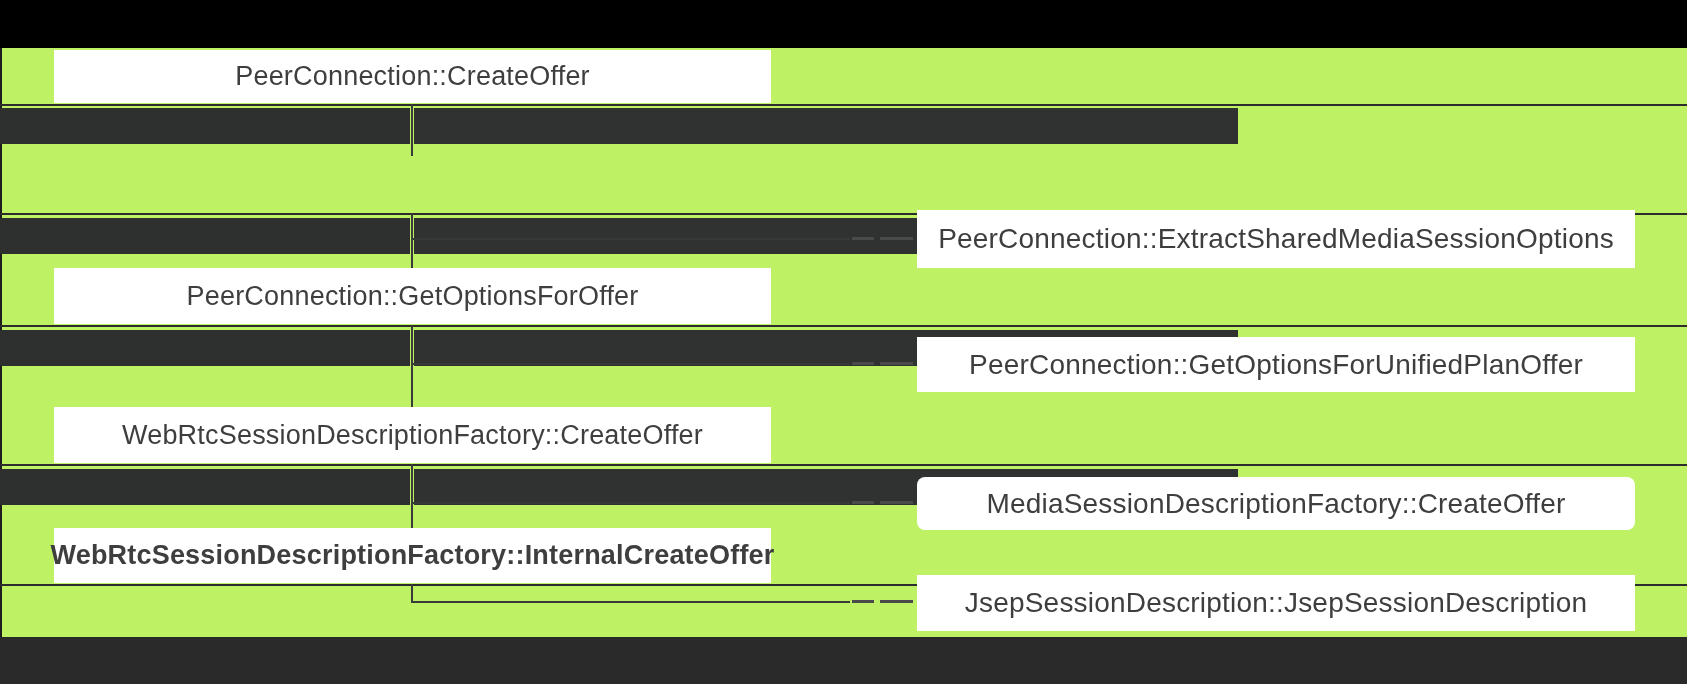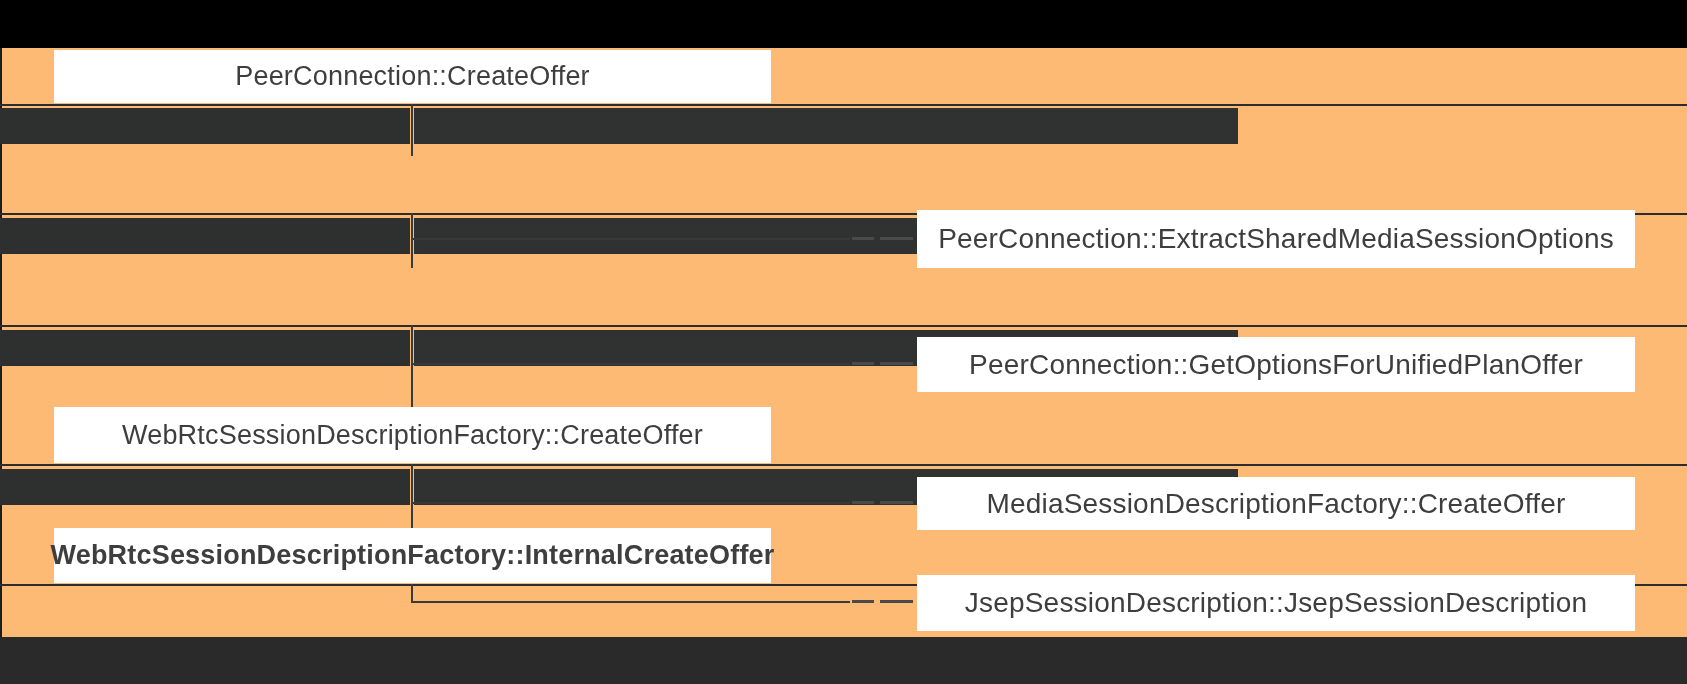--- a/index.html
+++ b/index.html
@@ -1,19 +1,19 @@
 <!DOCTYPE html>
 <html><head>
 <meta charset="utf-8">
 <style>
   html,body{margin:0;padding:0;background:#000;}
   #canvas{
     position:relative;
     width:1687px;height:684px;
-    background:#fdba74;
+    background:#bef264;
     overflow:hidden;
     font-family:"Liberation Sans", sans-serif;
   }
   .bar{position:absolute;left:0;width:1687px;}
   #top-bar{top:0;height:48px;background:#000000;}
   #bottom-bar{top:637px;height:47px;background:#2a2a2a;}
   #left-edge{position:absolute;left:0;top:48px;width:2px;height:589px;background:#1e1e1e;}
 
   
   .row-rule{position:absolute;left:0;width:1687px;height:2px;background:#2d2d2d;}
@@ -37,21 +37,21 @@
   }
   .col-left .node, .node.left{left:54px;width:717px;}
   .node.right{left:917px;width:718px;font-size:28px;}
   #lb1{top:50px;height:53px;}
   #lb2{top:156px;height:56px;}
   #lb3{top:268px;height:56px;}
   #lb4{top:407px;height:56px;align-items:center;}
   #lb5{top:528px;height:55px;font-weight:bold;}
   #rb1{top:210px;height:58px;}
   #rb2{top:337px;height:55px;}
-  #rb3{top:477px;height:53px;}
+  #rb3{top:477px;height:53px;border-radius:8px;}
   #rb4{top:575px;height:56px;align-items:center;}
 </style>
 </head>
 <body>
 
 <div id="canvas">
 
   <div id="top-bar" class="bar"></div>
   <div id="bottom-bar" class="bar"></div>
   <div id="left-edge"></div>
@@ -87,20 +87,23 @@
   <div class="dash" style="left:852px;top:362px;width:22px"></div>
   <div class="dash" style="left:880px;top:362px;width:33px"></div>
   <div class="dash" style="left:852px;top:501px;width:22px"></div>
   <div class="dash" style="left:880px;top:501px;width:33px"></div>
   <div class="dash" style="left:852px;top:600px;width:22px"></div>
   <div class="dash" style="left:880px;top:600px;width:33px"></div>
 
   <div id="lb1" class="node left">
     <span>PeerConnection::CreateOffer</span>
   </div>
+  <div id="lb3" class="node left">
+    <span>PeerConnection::GetOptionsForOffer</span>
+  </div>
   <div id="lb4" class="node left">
     <span>WebRtcSessionDescriptionFactory::CreateOffer</span>
   </div>
   <div id="lb5" class="node left">
     <span>WebRtcSessionDescriptionFactory::InternalCreateOffer</span>
   </div>
 
   <div id="rb1" class="node right">
     <span>PeerConnection::ExtractSharedMediaSessionOptions</span>
   </div>

